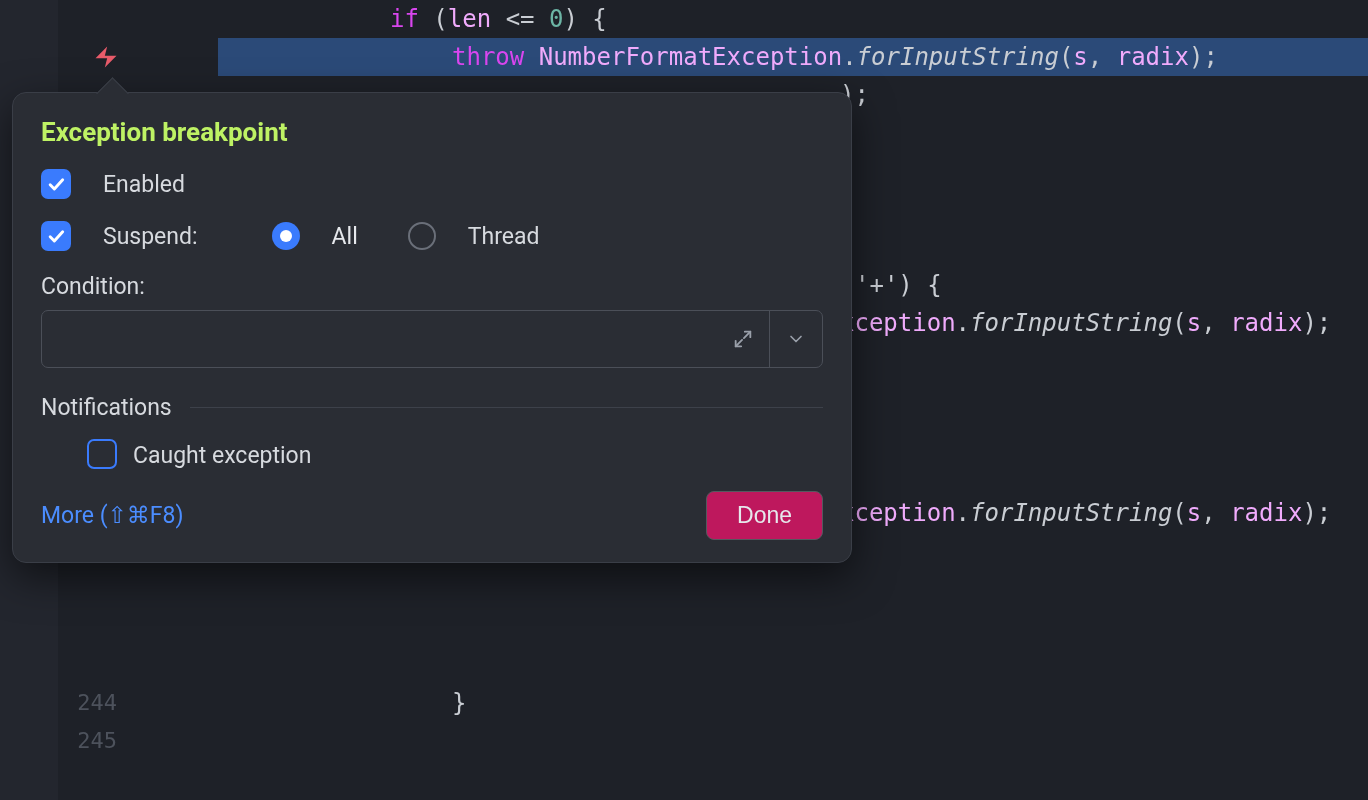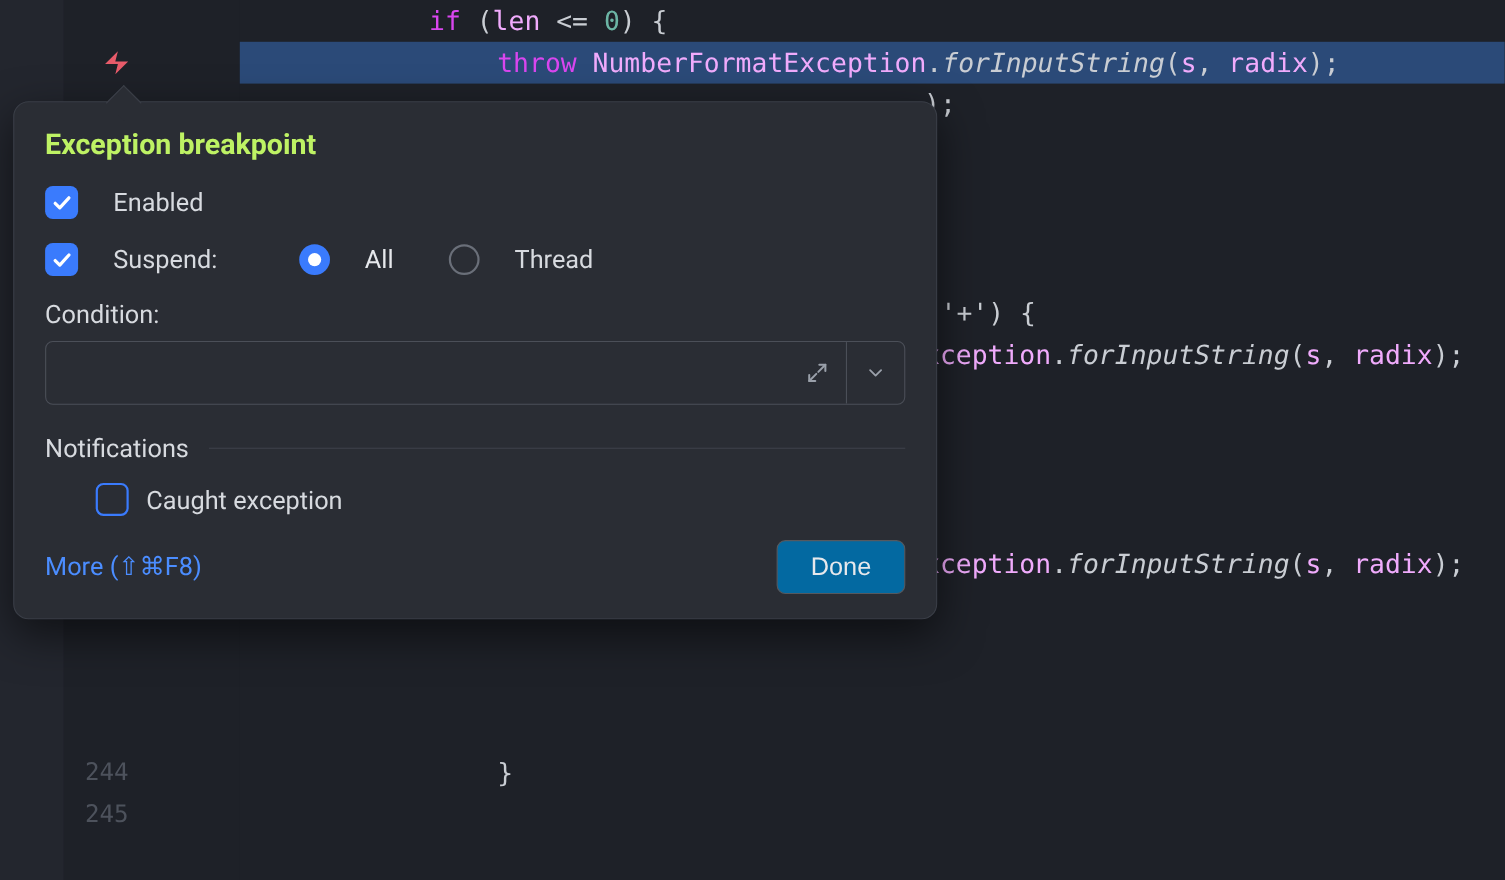--- a/index.html
+++ b/index.html
@@ -184,21 +184,21 @@
     justify-content: space-between;
     align-items: center;
     margin-top: 22px;
   }
   .more-link {
     color: #4b8dff;
     cursor: pointer;
   }
   .done-btn {
     border: 1px solid #55595f;
-    background: #0369a1;
+    background: #be185d;
     color: #e6e8ec;
     font-size: 23px;
     padding: 10px 30px;
     border-radius: 8px;
     cursor: pointer;
   }
 </style>
 </head>
 <body>
 

